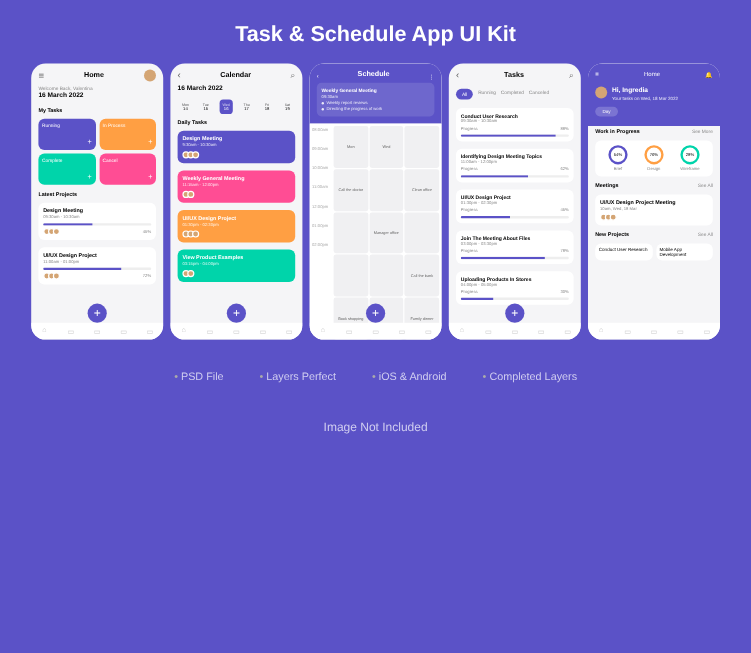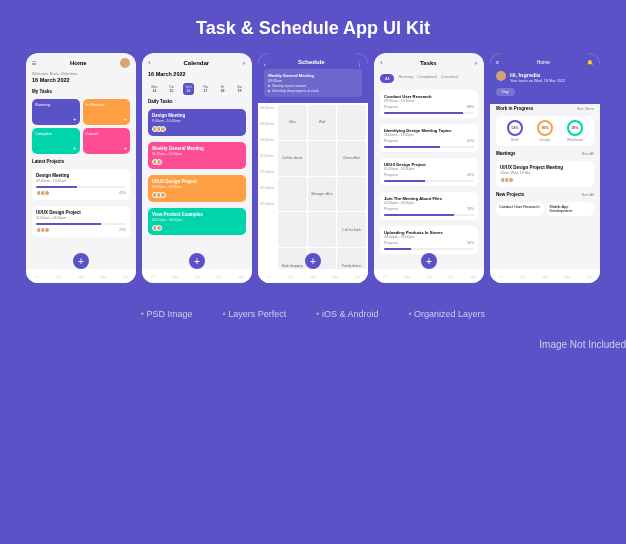--- a/index.html
+++ b/index.html
@@ -67,21 +67,21 @@
 .circ{text-align:center}
 .circ .ring{width:16px;height:16px;border-radius:50%;border:2px solid #5b52c7;margin:0 auto 2px;display:flex;align-items:center;justify-content:center;font-size:3.5px}
 .circ .cname{font-size:3.5px;color:#888}
 .circ:nth-child(2) .ring{border-color:#ff9f43}
 .circ:nth-child(3) .ring{border-color:#00d4aa}
 .meeting{background:#fff;margin:3px 6px;border-radius:5px;padding:4px}
 .np-grid{display:grid;grid-template-columns:1fr 1fr;gap:3px;margin:3px 6px}
 .np-card{background:#fff;border-radius:5px;padding:3px;font-size:3.8px}
 .features{display:flex;justify-content:center;gap:30px;margin-top:26px;font-size:9px;color:#d0cdf0}
 .features span::before{content:"• ";color:#aaa}
-.footer-note{text-align:right;color:#d0cdf0;font-size:10px;margin-top:20px}
+.footer-note{text-align:center;color:#d0cdf0;font-size:10px;margin-top:32px}
 </style>
 </head>
 <body>
 
 <div class="title">Task &amp; Schedule App UI Kit</div>
 
 <div class="phones">
 
 <div class="phone">
 <div class="ph-header">
@@ -418,18 +418,18 @@
         <span>▭</span>
         <span>▭</span>
         <span>▭</span>
         <span>▭</span>
       </div>
 </div>
 
 </div>
 
 <div class="features">
-<span>PSD Image</span>
+<span>PSD File</span>
 <span>Layers Perfect</span>
 <span>iOS &amp; Android</span>
-<span>Organized Layers</span>
+<span>Completed Layers</span>
 </div>
 <div class="footer-note">Image Not Included</div>
 
 </body></html>

